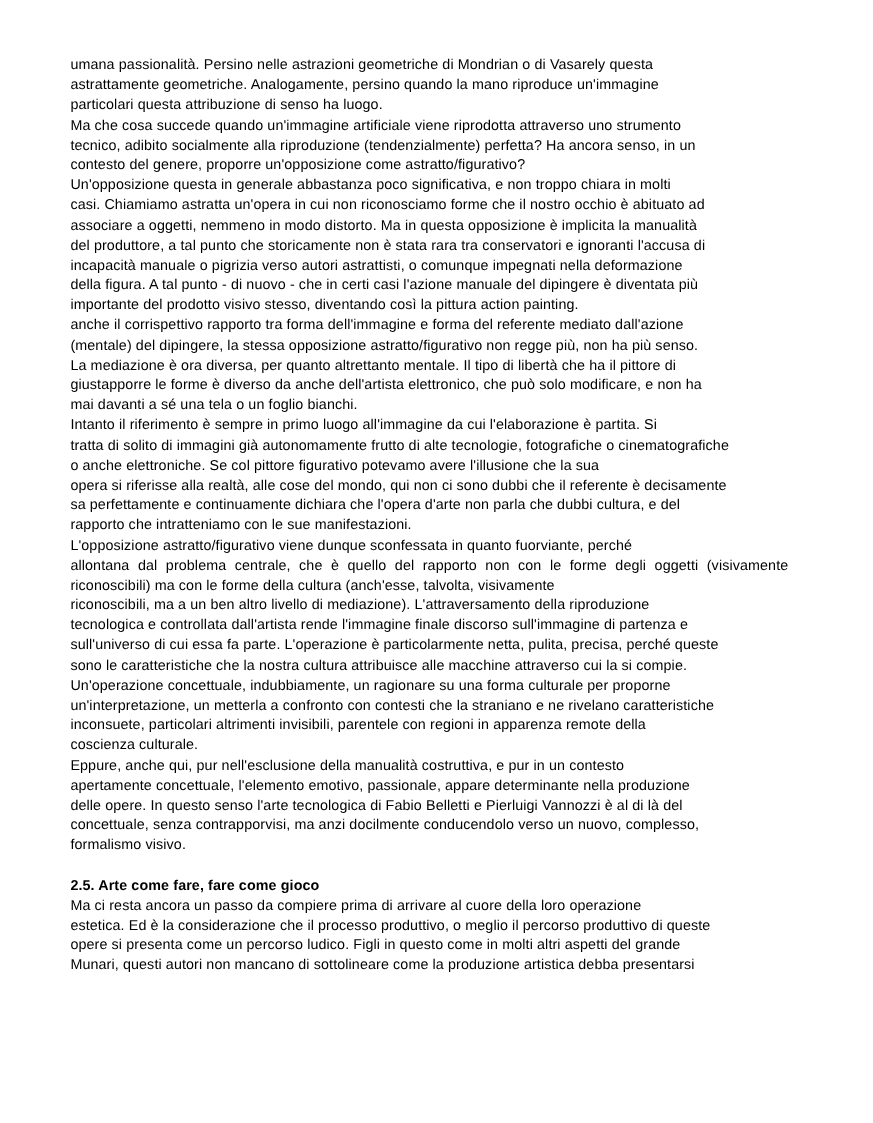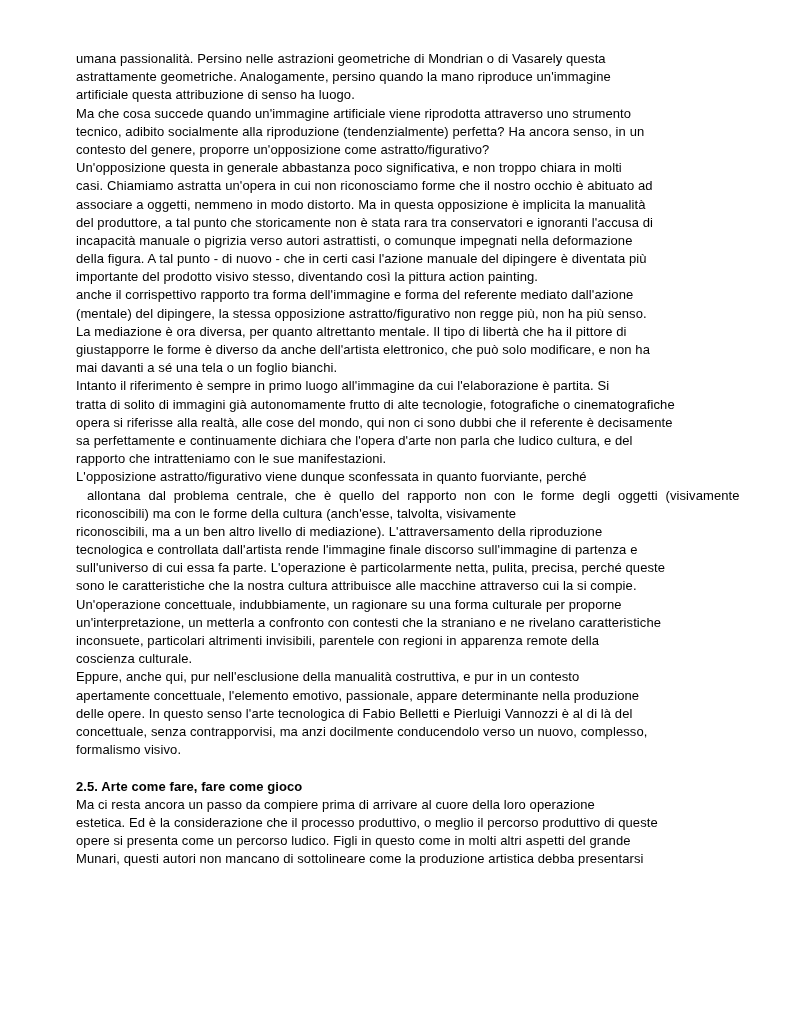--- a/index.html
+++ b/index.html
@@ -10,70 +10,70 @@
   .page {
     position: relative;
     width: 794px;
     height: 1021px;
     background: #ffffff;
     overflow: hidden;
     font-family: "Liberation Sans", sans-serif;
   }
   .text-block {
     position: absolute;
-    left: 76px;
+    left: 64px;
     top: 50px;
     width: 674px;
   }
   .line {
     font-size: 13px;
     line-height: 18.2px;
     height: 18.2px;
     color: #000000;
     white-space: nowrap;
     letter-spacing: 0.1px;
   }
   .line.body-justify {
     word-spacing: 4px;
-    margin-left: 11px;
   }
   .line.heading {
     font-weight: bold;
   }
   .line.blank {
     
   }
 </style>
 </head>
 <body>
 
 <div class="page">
   <div class="text-block">
       <div class="line body">umana passionalità. Persino nelle astrazioni geometriche di Mondrian o di Vasarely questa</div>
       <div class="line body">astrattamente geometriche. Analogamente, persino quando la mano riproduce un'immagine</div>
-      <div class="line body">artificiale questa attribuzione di senso ha luogo.</div>
+      <div class="line body">particolari questa attribuzione di senso ha luogo.</div>
       <div class="line body">Ma che cosa succede quando un'immagine artificiale viene riprodotta attraverso uno strumento</div>
       <div class="line body">tecnico, adibito socialmente alla riproduzione (tendenzialmente) perfetta? Ha ancora senso, in un</div>
       <div class="line body">contesto del genere, proporre un'opposizione come astratto/figurativo?</div>
       <div class="line body">Un'opposizione questa in generale abbastanza poco significativa, e non troppo chiara in molti</div>
       <div class="line body">casi. Chiamiamo astratta un'opera in cui non riconosciamo forme che il nostro occhio è abituato ad</div>
       <div class="line body">associare a oggetti, nemmeno in modo distorto. Ma in questa opposizione è implicita la manualità</div>
       <div class="line body">del produttore, a tal punto che storicamente non è stata rara tra conservatori e ignoranti l'accusa di</div>
       <div class="line body">incapacità manuale o pigrizia verso autori astrattisti, o comunque impegnati nella deformazione</div>
       <div class="line body">della figura. A tal punto - di nuovo - che in certi casi l'azione manuale del dipingere è diventata più</div>
       <div class="line body">importante del prodotto visivo stesso, diventando così la pittura action painting.</div>
       <div class="line body">anche il corrispettivo rapporto tra forma dell'immagine e forma del referente mediato dall'azione</div>
       <div class="line body">(mentale) del dipingere, la stessa opposizione astratto/figurativo non regge più, non ha più senso.</div>
       <div class="line body">La mediazione è ora diversa, per quanto altrettanto mentale. Il tipo di libertà che ha il pittore di</div>
       <div class="line body">giustapporre le forme è diverso da anche dell'artista elettronico, che può solo modificare, e non ha</div>
       <div class="line body">mai davanti a sé una tela o un foglio bianchi.</div>
       <div class="line body">Intanto il riferimento è sempre in primo luogo all'immagine da cui l'elaborazione è partita. Si</div>
       <div class="line body">tratta di solito di immagini già autonomamente frutto di alte tecnologie, fotografiche o cinematografiche</div>
+      <div class="line body">o anche elettroniche. Se col pittore figurativo potevamo avere l'illusione che la sua</div>
       <div class="line body">opera si riferisse alla realtà, alle cose del mondo, qui non ci sono dubbi che il referente è decisamente</div>
-      <div class="line body">sa perfettamente e continuamente dichiara che l'opera d'arte non parla che ludico cultura, e del</div>
+      <div class="line body">sa perfettamente e continuamente dichiara che l'opera d'arte non parla che dubbi cultura, e del</div>
       <div class="line body">rapporto che intratteniamo con le sue manifestazioni.</div>
       <div class="line body">L'opposizione astratto/figurativo viene dunque sconfessata in quanto fuorviante, perché</div>
       <div class="line body-justify">allontana dal problema centrale, che è quello del rapporto non con le forme degli oggetti (visivamente</div>
       <div class="line body">riconoscibili) ma con le forme della cultura (anch'esse, talvolta, visivamente</div>
       <div class="line body">riconoscibili, ma a un ben altro livello di mediazione). L'attraversamento della riproduzione</div>
       <div class="line body">tecnologica e controllata dall'artista rende l'immagine finale discorso sull'immagine di partenza e</div>
       <div class="line body">sull'universo di cui essa fa parte. L'operazione è particolarmente netta, pulita, precisa, perché queste</div>
       <div class="line body">sono le caratteristiche che la nostra cultura attribuisce alle macchine attraverso cui la si compie.</div>
       <div class="line body">Un'operazione concettuale, indubbiamente, un ragionare su una forma culturale per proporne</div>
       <div class="line body">un'interpretazione, un metterla a confronto con contesti che la straniano e ne rivelano caratteristiche</div>

